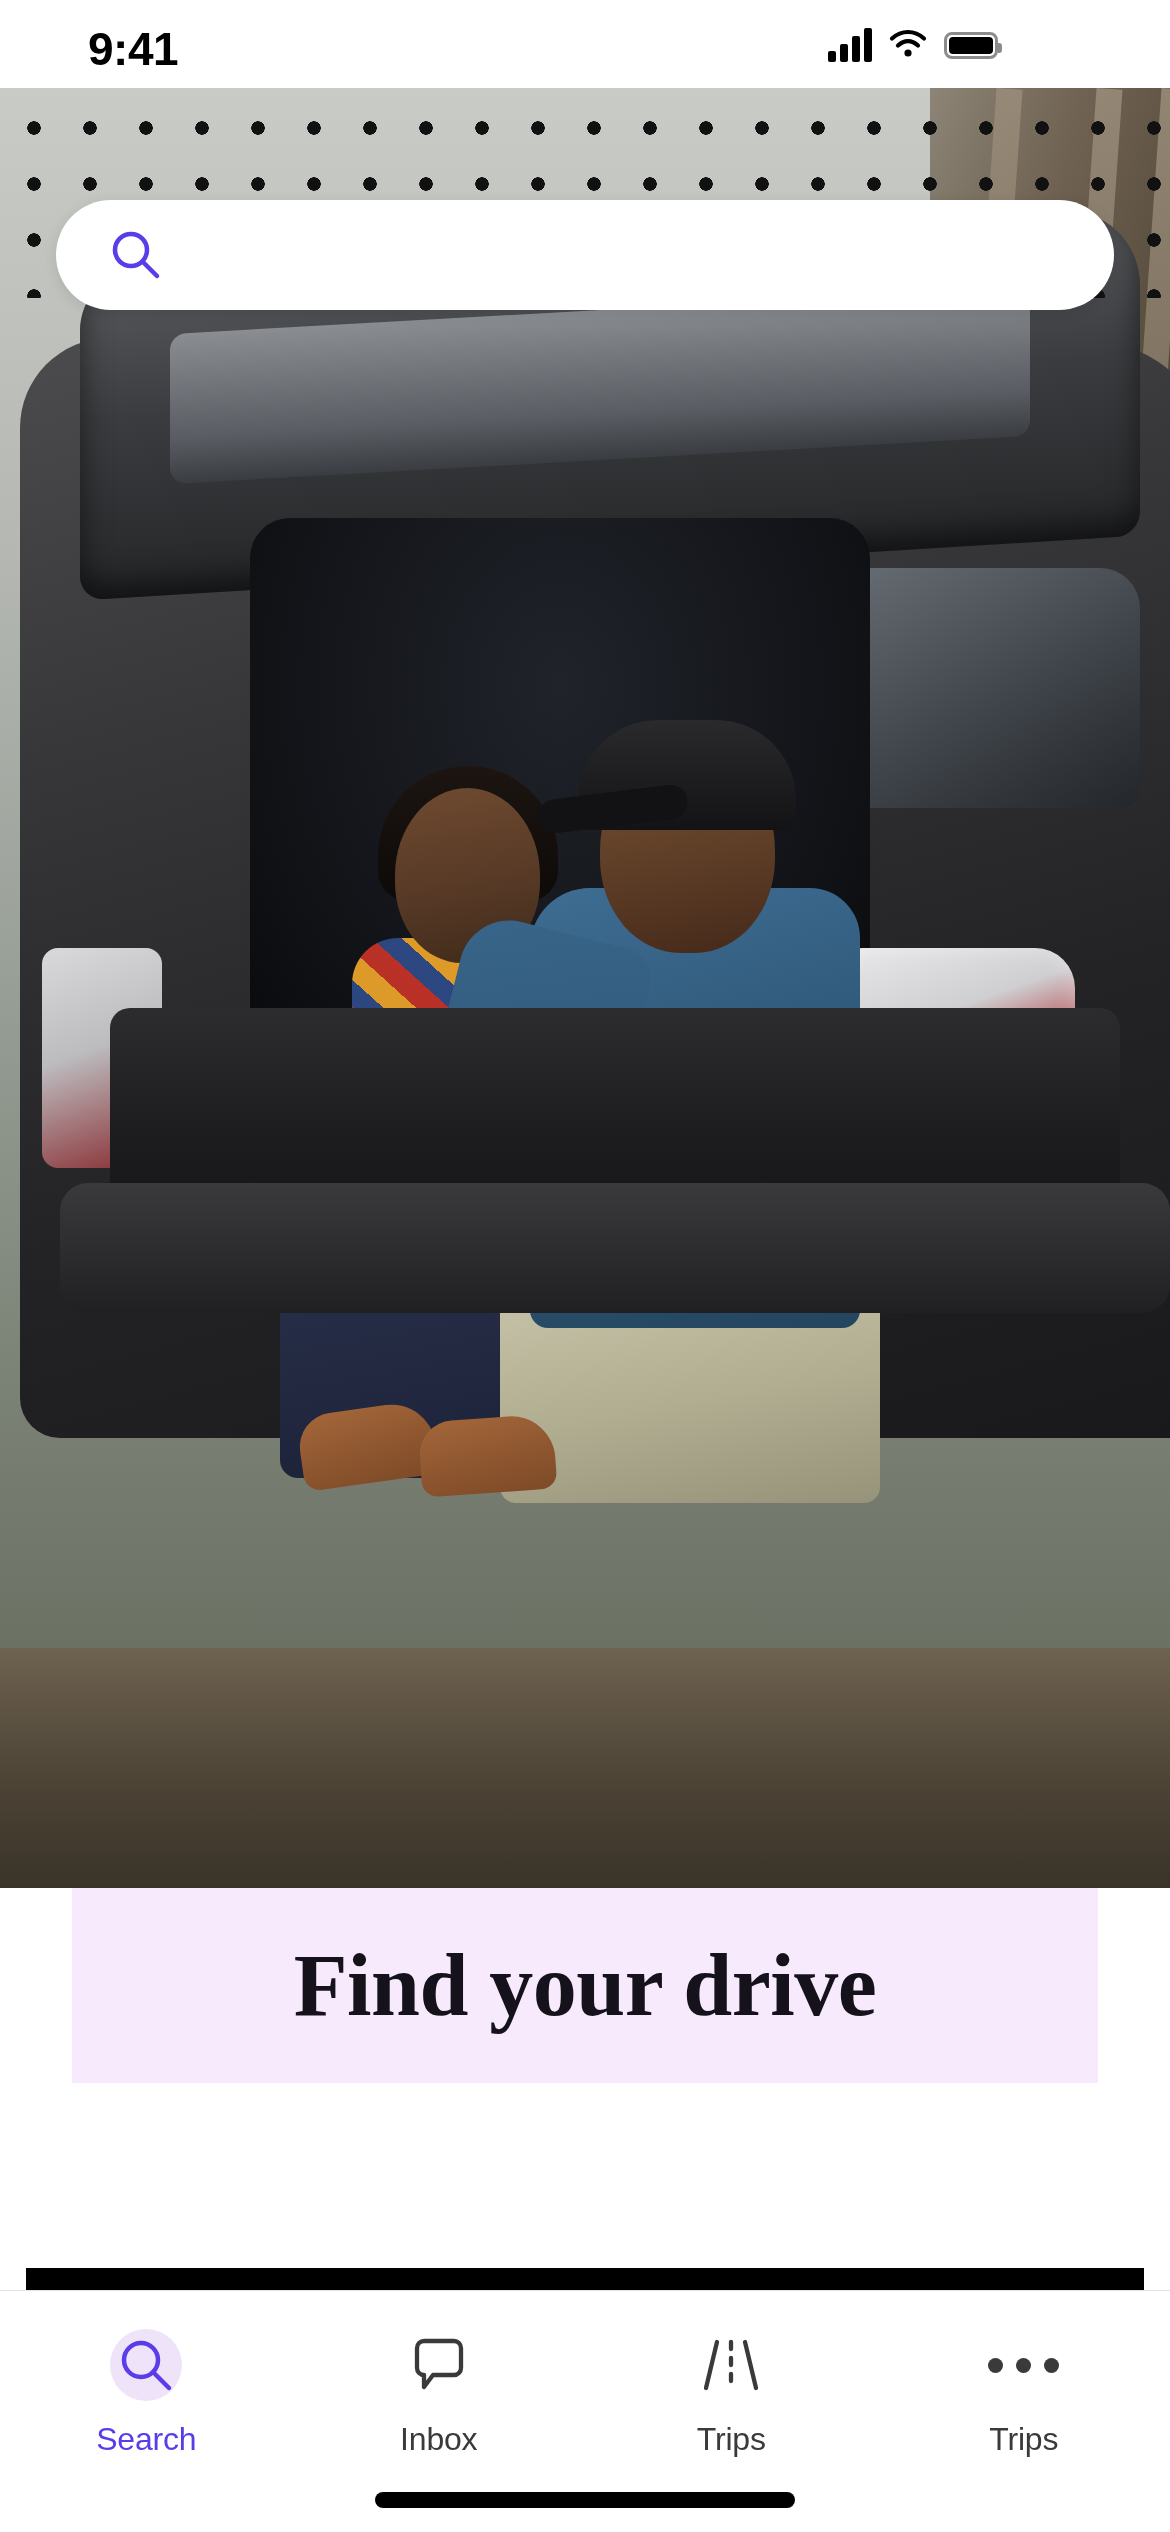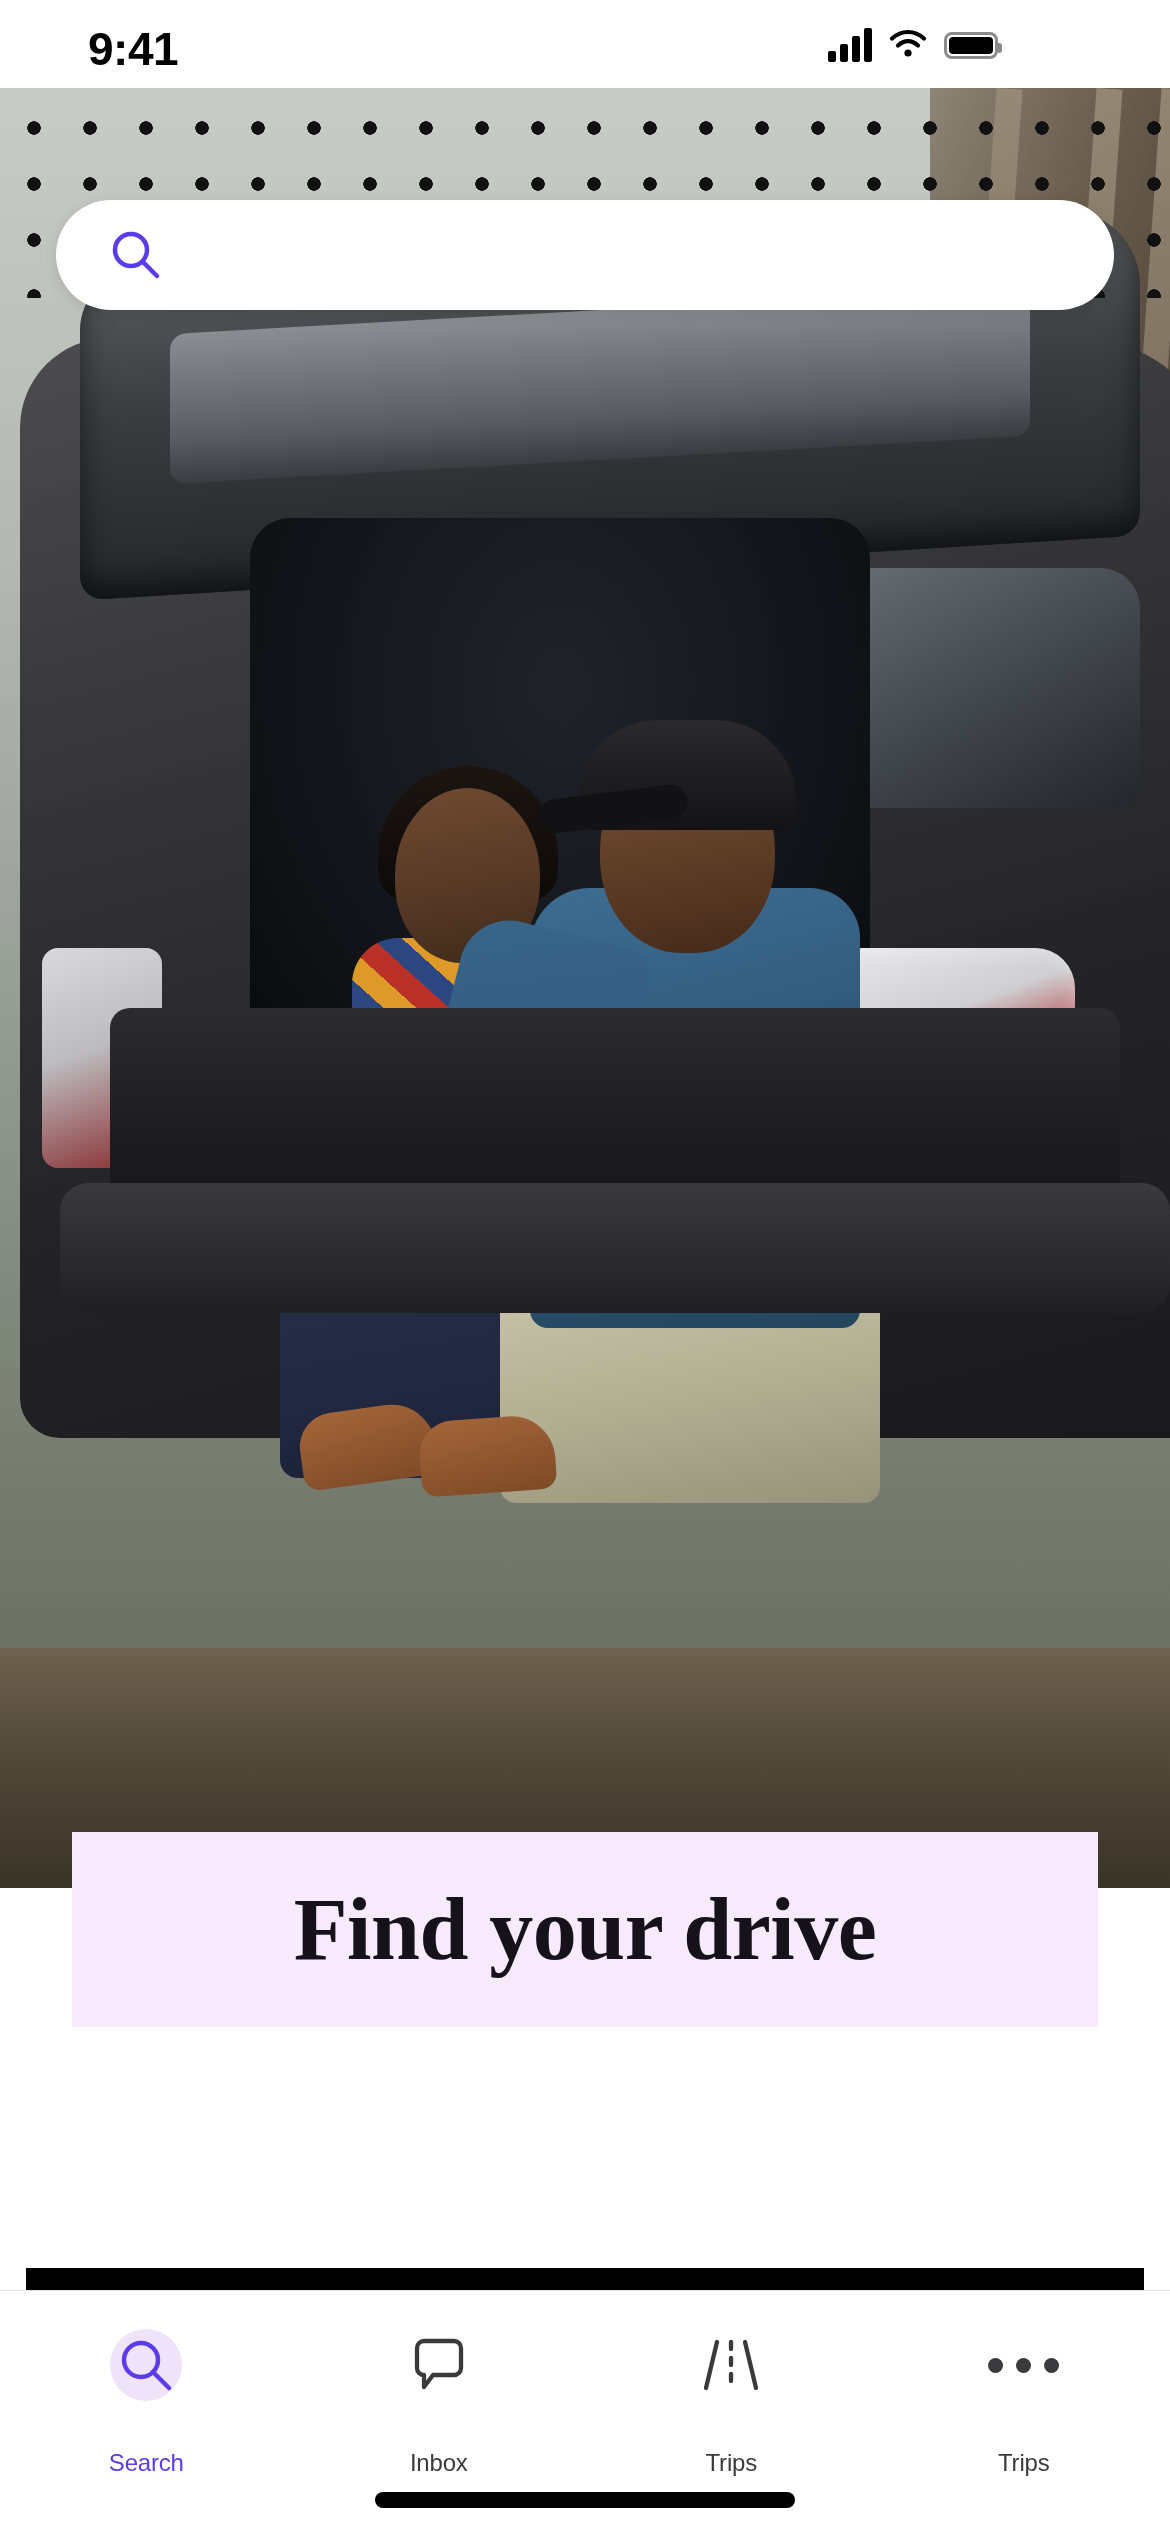--- a/index.html
+++ b/index.html
@@ -200,21 +200,21 @@
     padding:0 54px; z-index:40;
     box-shadow:0 3px 14px rgba(0,0,0,.10);
   }
   .search-bar .mag { flex:0 0 auto; width:52px; height:52px; }
   .search-ph {
     font-size:44px; color:#15151a; letter-spacing:-0.3px; white-space:nowrap;
   }
 
   
   .headline-band {
-    position:absolute; top:1832px; left:72px;
+    position:absolute; top:1888px; left:72px;
     width:1026px; height:195px;
     background:#f6eafc;
     display:flex; align-items:center; justify-content:center;
     z-index:10;
   }
   .headline-text {
     font-family:"Liberation Serif", serif;
     font-size:88px; font-weight:700; color:#16121c;
     letter-spacing:-0.5px;
   }
@@ -275,21 +275,21 @@
   }
   .tab-ic {
     position:relative; width:76px; height:76px;
     display:flex; align-items:center; justify-content:center;
   }
   .tab-ic .halo {
     position:absolute; left:2px; top:2px; width:72px; height:72px;
     background:#efe3fa; border-radius:50%; z-index:0;
   }
   .tab-ic svg { position:relative; z-index:1; }
-  .tab-label { font-size:24px; color:#3a3a3c; letter-spacing:-0.2px;margin-top:28px; }
+  .tab-label { font-size:32px; color:#3a3a3c; letter-spacing:-0.2px; }
   .tab.active .tab-label { color:#5a3ce8; }
   .dots { display:flex; gap:13px; align-items:center; }
   .dots i { width:15px; height:15px; border-radius:50%; background:#3a3a3c; display:block; }
 
   .home-indicator {
     position:absolute; left:50%; transform:translateX(-50%);
     bottom:24px; width:420px; height:16px;
     background:#000; border-radius:8px; z-index:80;
   }
 </style>

